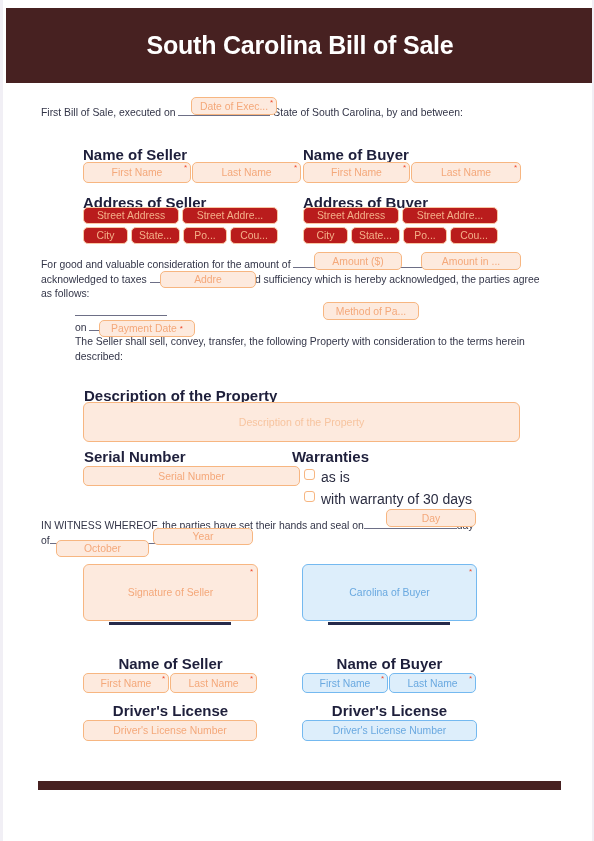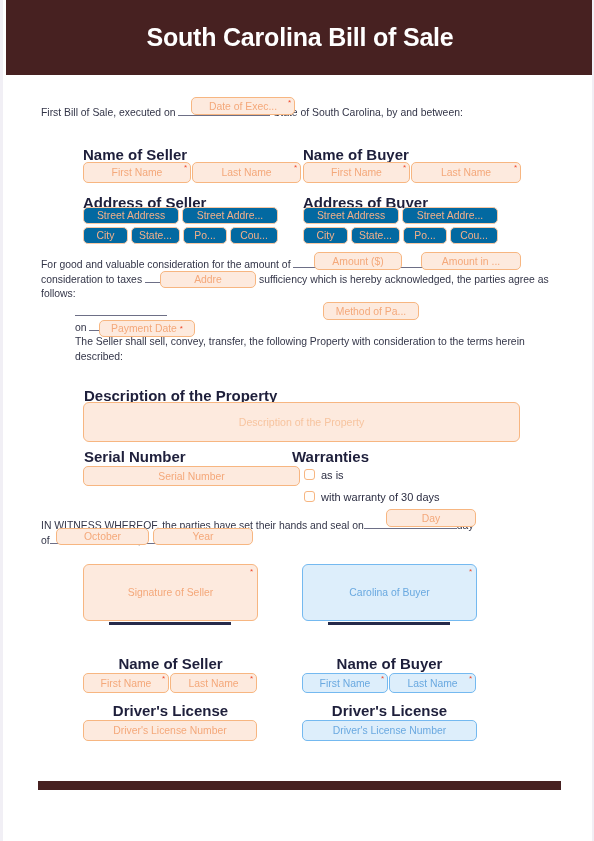--- a/index.html
+++ b/index.html
@@ -15,21 +15,21 @@
     position:relative;
     width:594px; height:841px;
     background:#ffffff;
     border-left:3px solid #f1eff5;
     border-right:2px solid #f1eff5;
     overflow:hidden;
   }
 
   
   .header-bar {
-    position:absolute; left:3px; top:0; width:588px; height:75px;
+    position:absolute; left:3px; top:8px; width:588px; height:75px;
     background:#472121;
     display:flex; align-items:center; justify-content:center;
   }
   .header-title {
     color:#ffffff;
     font-size:25px;
     font-weight:bold;
     letter-spacing:-0.2px;
   }
 
@@ -68,21 +68,21 @@
     position:absolute;
     background:#fdeade;
     border:1px solid #f7b681;
     border-radius:5px;
     color:#f4a87a;
     font-size:10.4px;
     display:flex; align-items:center; justify-content:center;
     white-space:nowrap; overflow:hidden;
   }
   .chip.plain {
-    background:#0369a1;
+    background:#b91c1c;
     color:#f4b089;
     border-color:#f9c8a4;
   }
   .chip.blue {
     background:#ddeefb;
     border-color:#74b9f0;
     color:#6aa9e0;
   }
   .chip .req {
     position:absolute; right:3px; top:1px;
@@ -99,21 +99,21 @@
   
   .cbx {
     position:absolute;
     width:11px; height:11px;
     border:1px solid #f7b681;
     border-radius:3px;
     background:#fffdfb;
   }
   .cbx-label {
     position:absolute;
-    font-size:11px; color:#2b2d42;
+    font-size:14px; color:#2b2d42;
   }
 
   
   .sigbox {
     position:absolute;
     border-radius:6px;
     display:flex; align-items:center; justify-content:center;
     font-size:10.4px;
   }
   .sigbox.seller {
@@ -151,21 +151,21 @@
 
   <div class="header-bar">
     <div class="header-title">South Carolina Bill of Sale</div>
   </div>
 
   <div class="intro">
     <span>First Bill of Sale, executed on</span>
     <span class="blank b-date"></span>
     <span>State of South Carolina, by and between:</span>
   </div>
-  <div class="chip" style="left:188px; top:97px; width:104px; height:18px;">
+  <div class="chip" style="left:188px; top:97px; width:86px; height:18px;">
     <span>Date of Exec...</span>
     <span class="req">*</span>
   </div>
 
   <div class="lbl" style="left:80px; top:146px;">Name of Seller</div>
   <div class="lbl" style="left:300px; top:146px;">Name of Buyer</div>
 
   <div class="chip" style="left:80px; top:162px; width:108px; height:21px;">
     <span>First Name</span>
     <span class="req">*</span>
@@ -222,21 +222,21 @@
   <div class="chip plain" style="left:400px; top:227px; width:44px; height:17px;">
     <span>Po...</span>
   </div>
   <div class="chip plain" style="left:447px; top:227px; width:48px; height:17px;">
     <span>Cou...</span>
   </div>
 
   <div class="para-consider">
     <span>For good and valuable consideration for the amount of</span>
     <span class="blank b-amt"></span><span>(</span><span class="blank b-amtw"></span><span>), with</span>
-    <span>consideration to taxes</span>
+    <span>acknowledged to taxes</span>
     <span class="blank b-tax"></span><span>, and sufficiency which is hereby acknowledged, the parties</span>
     <span>agree as follows:</span>
   </div>
   <div class="chip" style="left:311px; top:252px; width:88px; height:18px;">
     <span>Amount ($)</span>
   </div>
   <div class="chip" style="left:418px; top:252px; width:100px; height:18px;">
     <span>Amount in ...</span>
   </div>
   <div class="chip" style="left:157px; top:271px; width:96px; height:17px;">
@@ -274,21 +274,21 @@
   <div class="cbx" style="left:301px; top:491px;"></div>
   <div class="cbx-label" style="left:318px; top:491px;">with warranty of 30 days</div>
 
   <div class="para-witness">
     <span>IN WITNESS WHEREOF, the parties have set their hands and seal on</span><span class="blank b-day"></span><span>day</span><br>
     <span>of</span><span class="blank b-mon"></span><span>,</span><span class="blank b-year"></span><span>.</span>
   </div>
   <div class="chip" style="left:383px; top:509px; width:90px; height:18px;">
     <span>Day</span>
   </div>
-  <div class="chip" style="left:53px; top:528px; width:93px; height:17px;">
+  <div class="chip" style="left:53px; top:540px; width:93px; height:17px;">
     <span>October</span>
   </div>
   <div class="chip" style="left:150px; top:528px; width:100px; height:17px;">
     <span>Year</span>
   </div>
 
   <div class="sigbox seller" style="left:80px; top:564px; width:175px; height:57px;">
     <span>Signature of Seller</span>
     <span class="req">*</span>
   </div>

